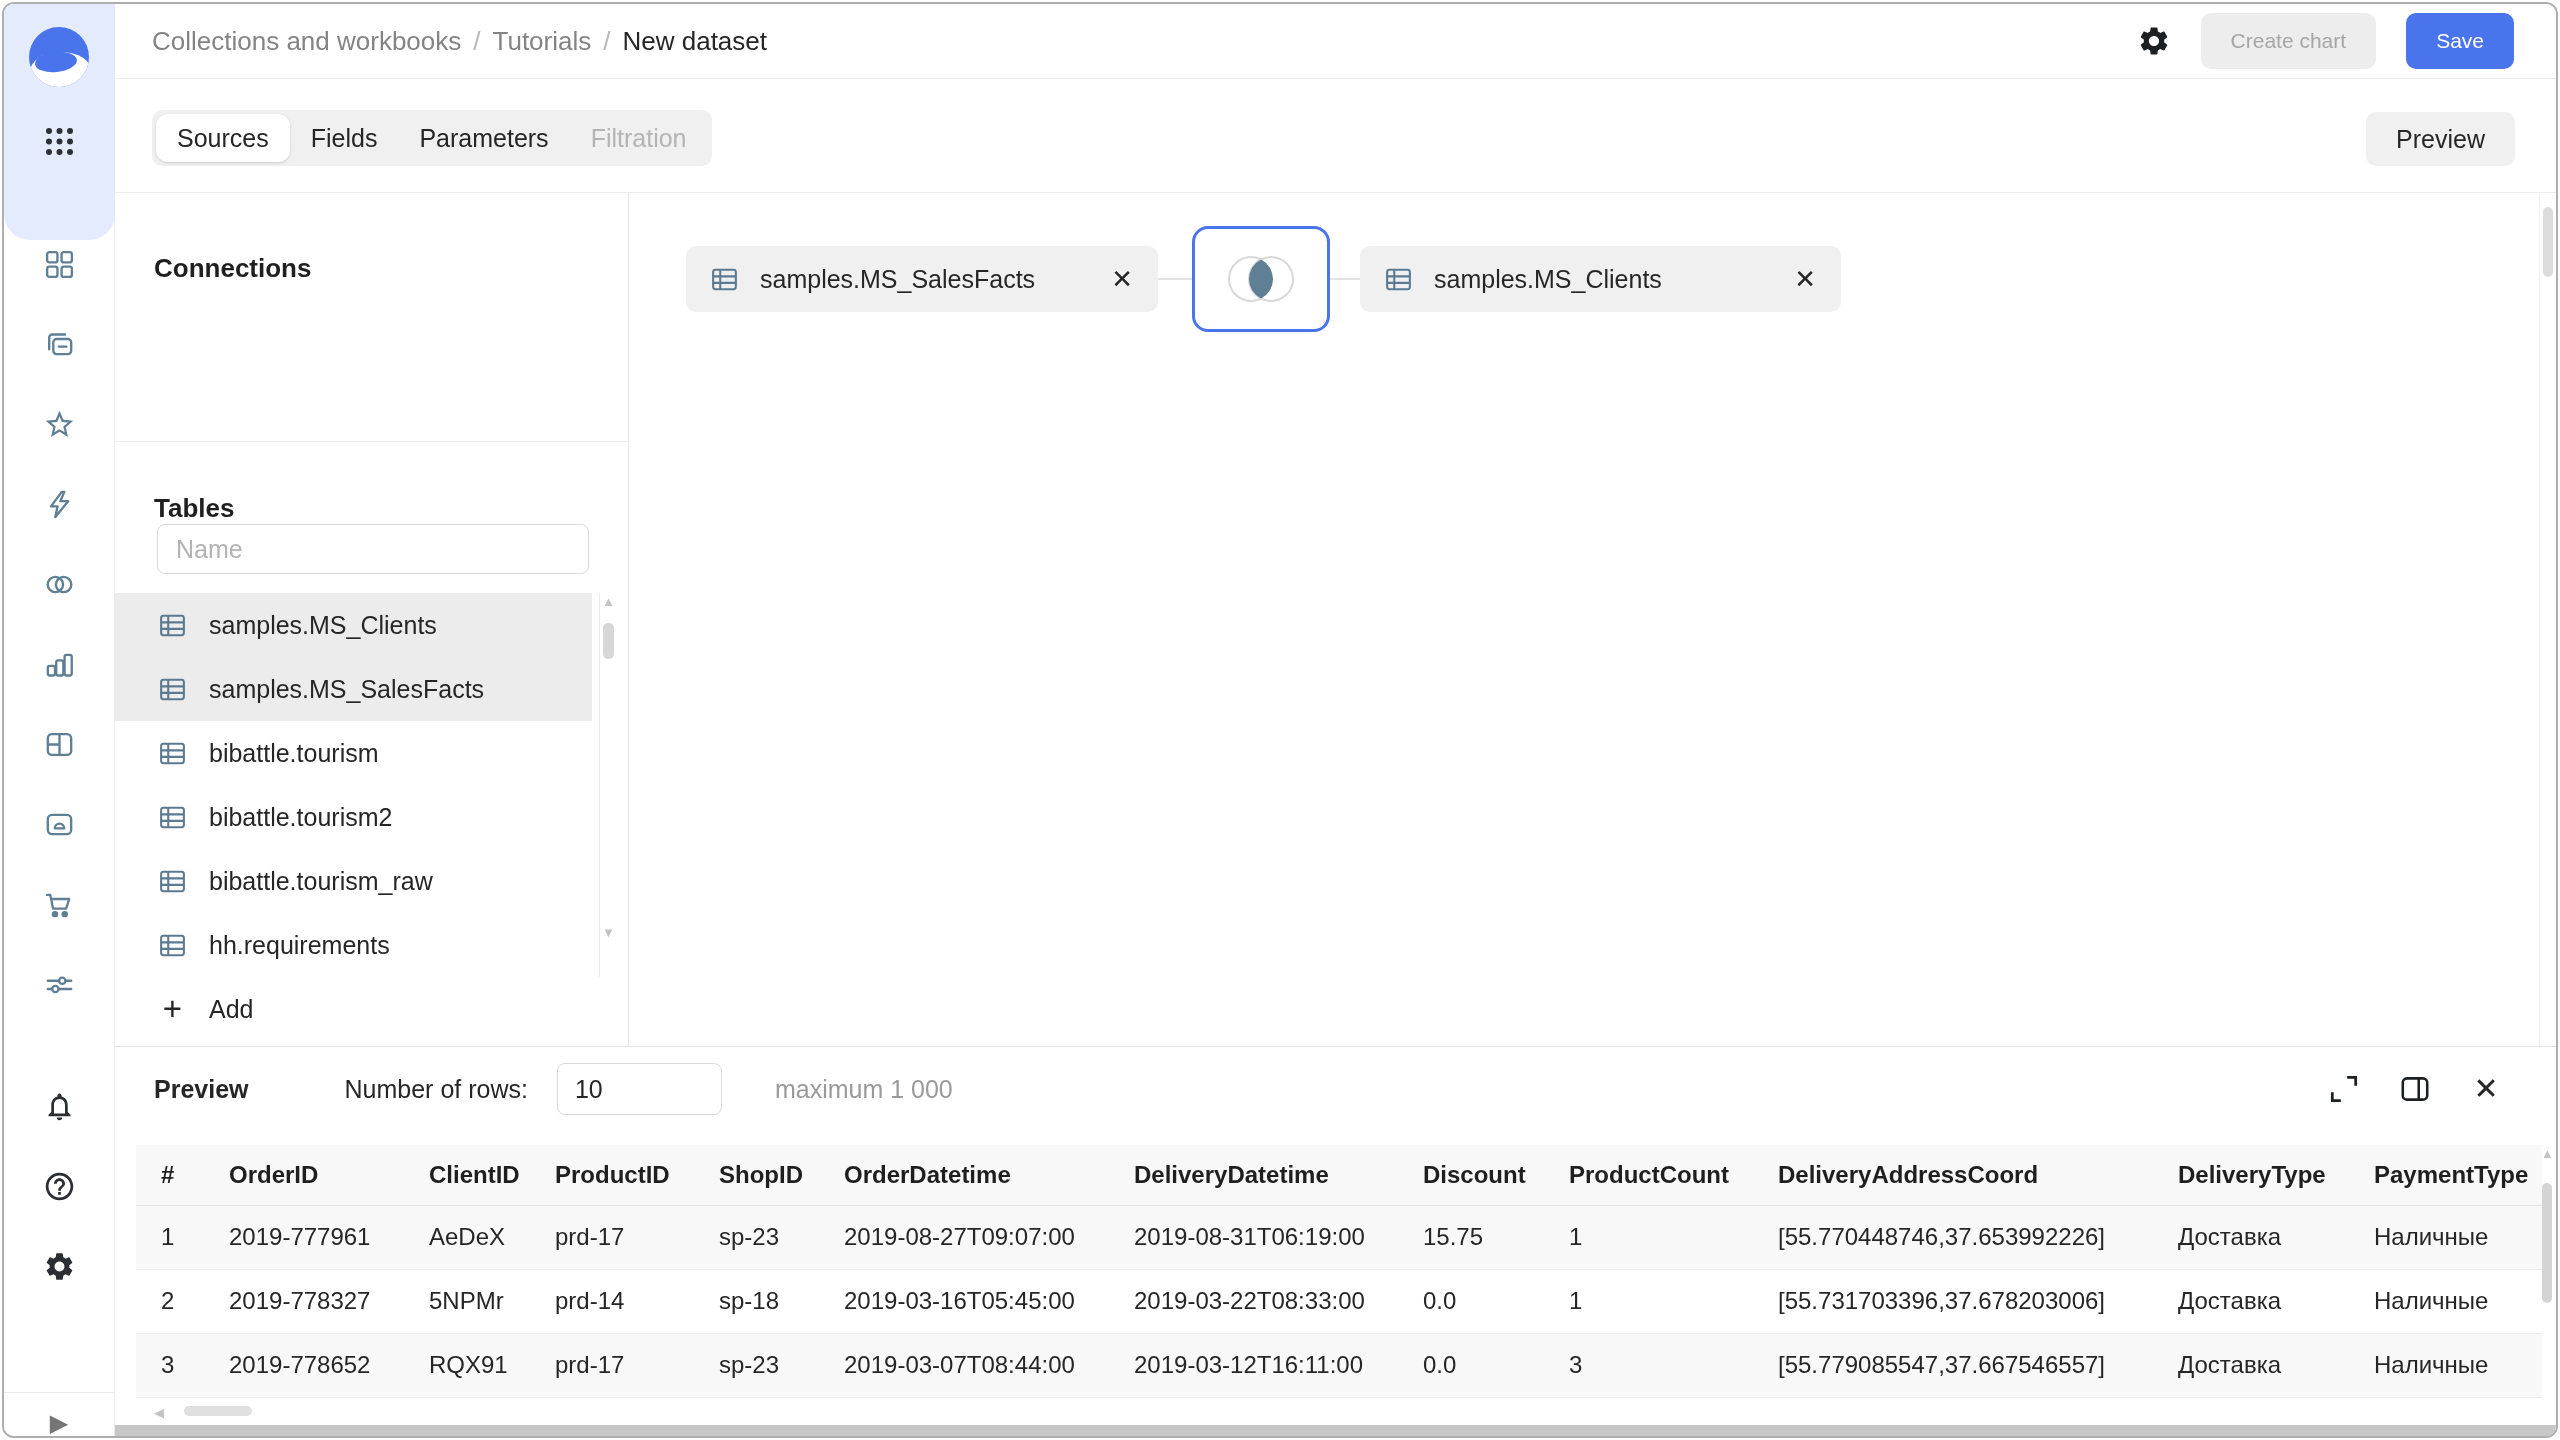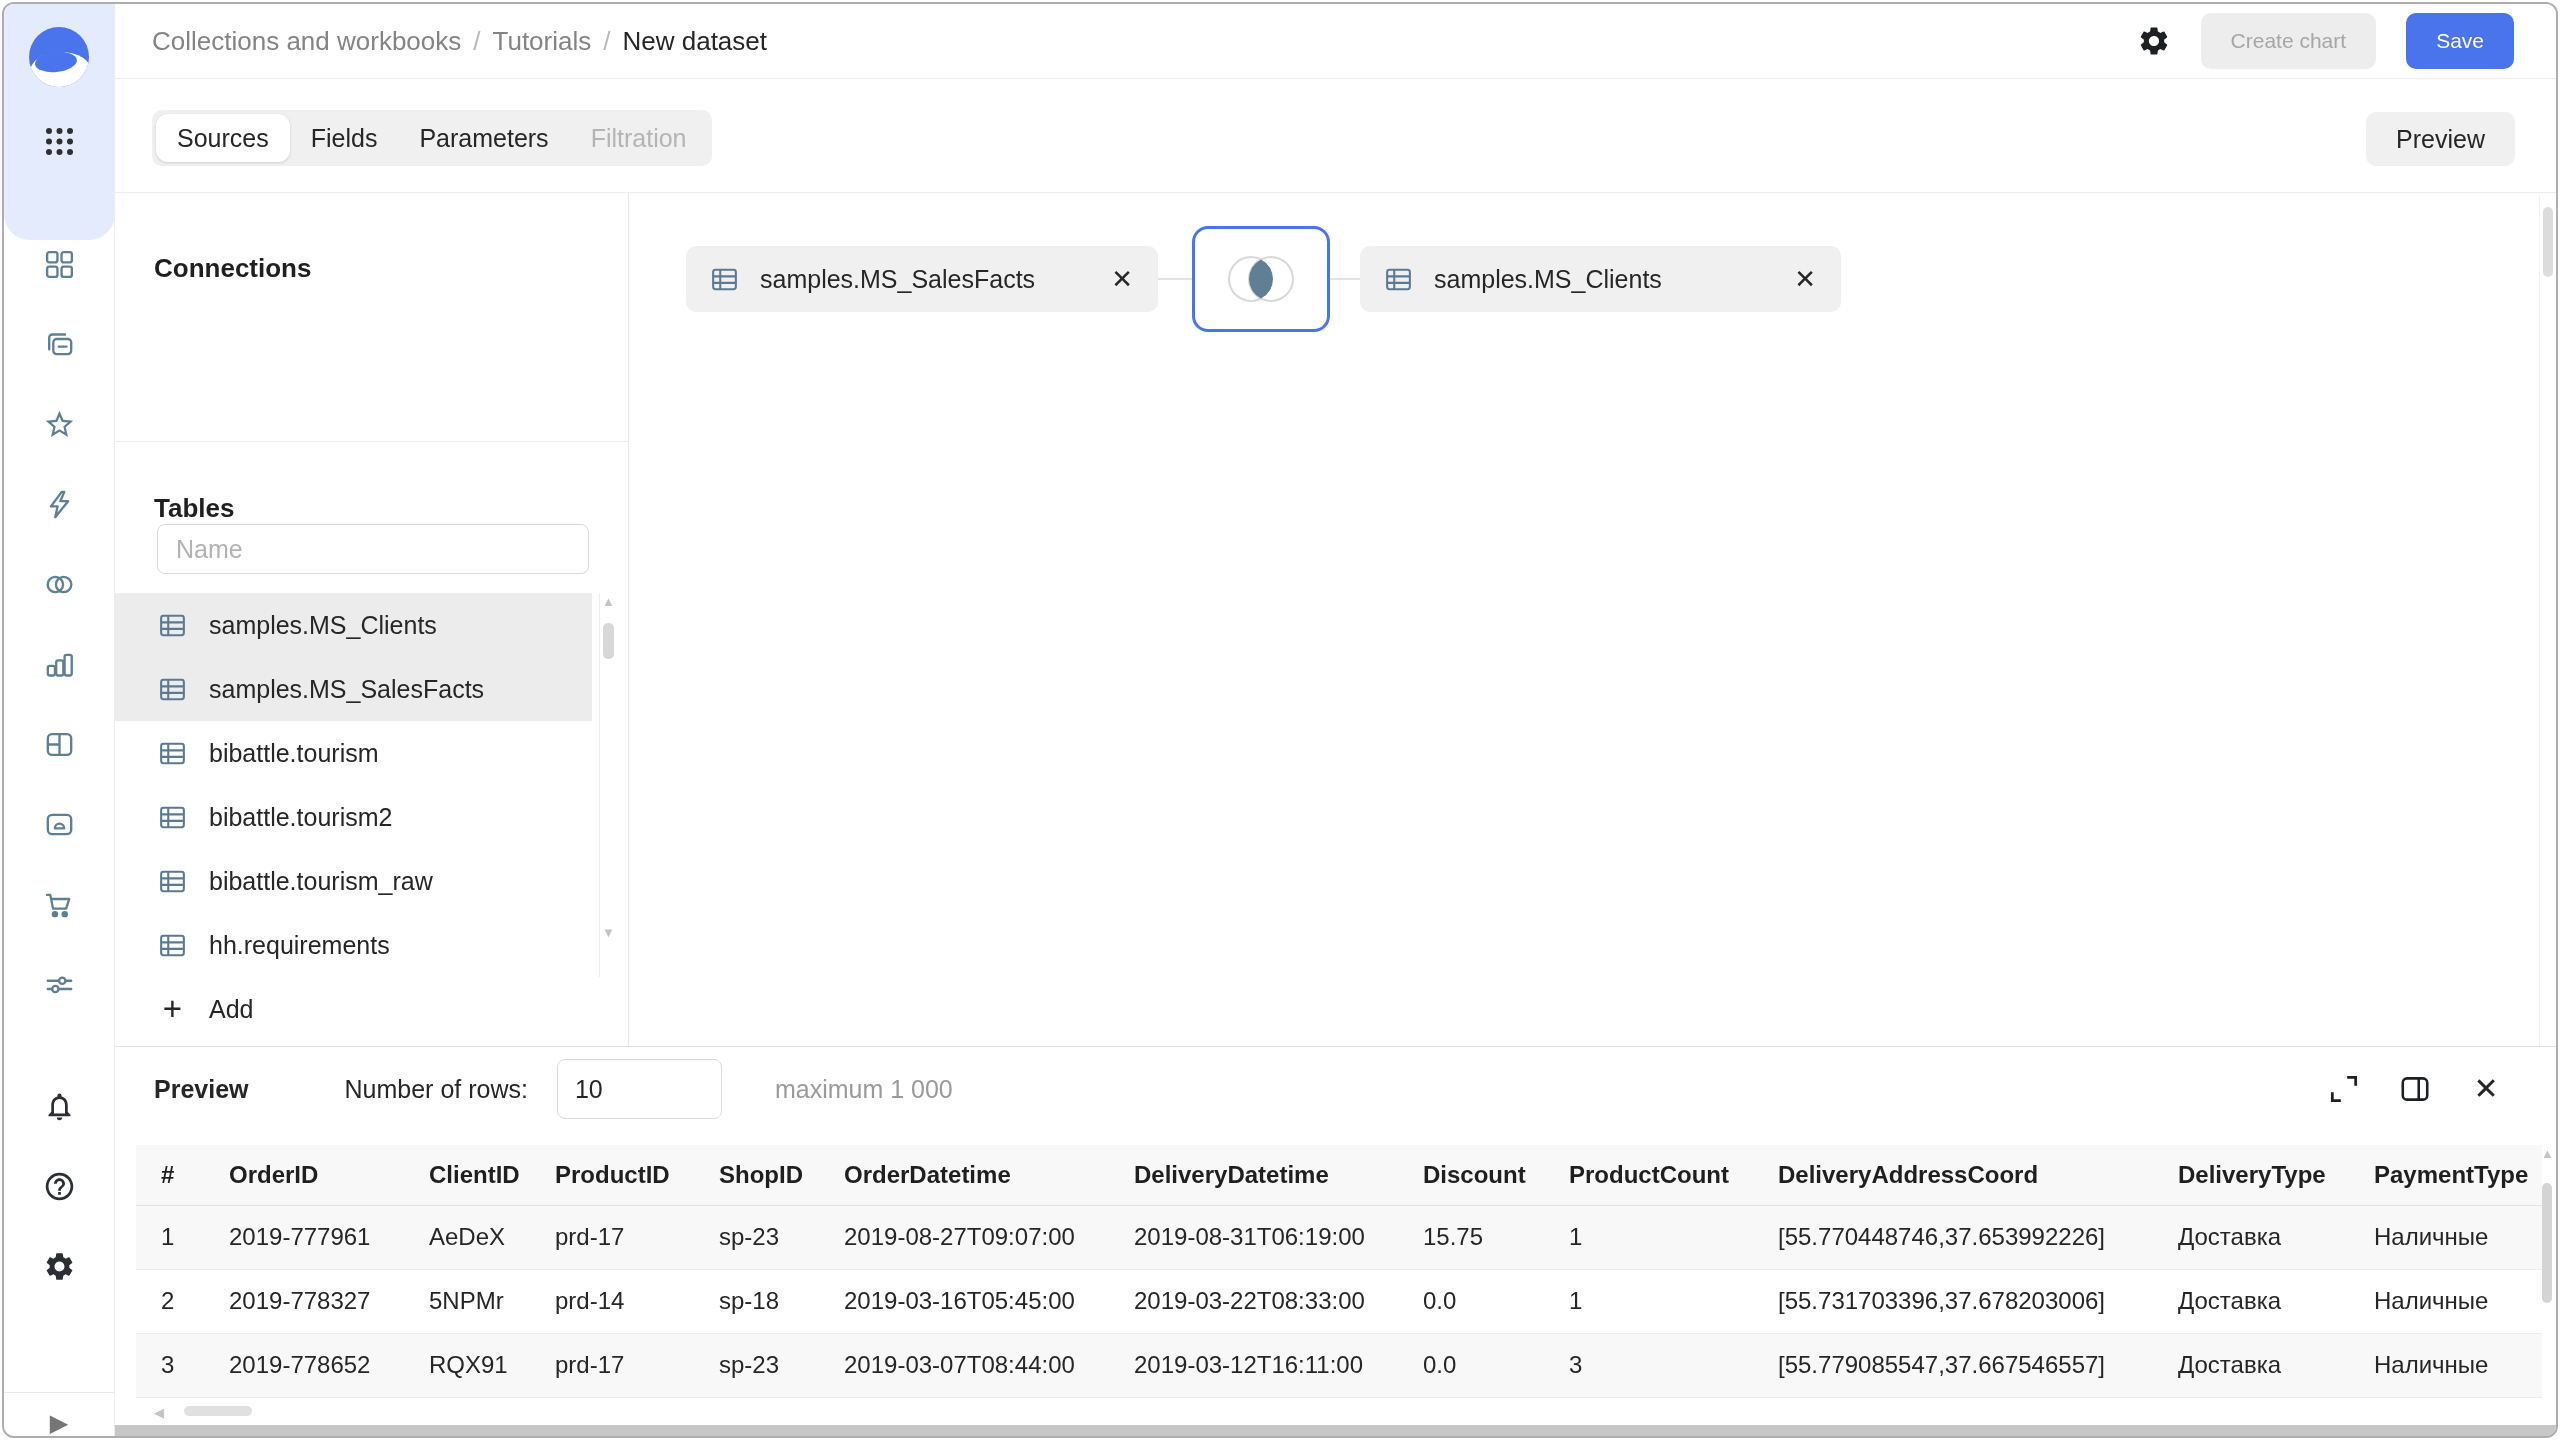--- a/index.html
+++ b/index.html
@@ -76,21 +76,21 @@
   .link-2 { left:700px; width:30px; }
   .join-node { position:absolute; left:562px; top:33px; width:138px; height:106px; background:#fff; border:3px solid #4a74ec; border-radius:16px; display:flex; align-items:center; justify-content:center; cursor:pointer; }
   .canvas-scroll { position:absolute; right:1px; top:2px; width:16px; height:851px; border-left:1px solid #f1f1f1; }
   .canvas-thumb { position:absolute; left:3px; top:12px; width:10px; height:70px; background:#dcdcdc; border-radius:5px; cursor:pointer; }
 
   
   .preview-panel { position:absolute; left:111px; right:0; top:1042px; height:383px; background:#fff; border-top:1px solid #e0e0e0; }
   .pv-head { position:absolute; left:0; right:0; top:0; height:84px; display:flex; align-items:center; }
   .pv-title { margin-left:39px; font-size:25px; font-weight:600; }
   .pv-rows-label { margin-left:96px; font-size:25px; color:#262626;text-align:right; }
-  .pv-rows-input { margin-left:29px; width:165px; height:60px; border:1px solid #d9d9d9; border-radius:8px; font-size:25px; font-family:inherit; padding:0 17px; color:#262626; outline:none; }
+  .pv-rows-input { margin-left:29px; width:165px; height:52px; border:1px solid #d9d9d9; border-radius:8px; font-size:25px; font-family:inherit; padding:0 17px; color:#262626; outline:none; }
   .pv-max { margin-left:53px; font-size:25px; color:#9a9a9a; }
   .pv-icons { margin-left:auto; display:flex; align-items:center; gap:35px; padding-right:52px; }
   .pv-icons .icon-btn { width:36px; height:36px; }
   .pv-close-x { font-size:30px; color:#262626; line-height:30px; }
 
   table.pv-table { position:absolute; left:21px; top:98px; width:2406px; border-collapse:collapse; table-layout:fixed; }
   .pv-table th { height:60px; text-align:left; font-size:24px; font-weight:600; color:#1f1f1f; padding:0 8px 0 25px; background:#f8f8f9; border-bottom:1px solid #e4e4e4; overflow:hidden; white-space:nowrap; }
   .pv-table td { height:64px; font-size:24px; color:#262626; padding:0 8px 0 25px; border-bottom:1px solid #ededed; overflow:hidden; white-space:nowrap; }
   .pv-table tbody tr:nth-child(odd) { background:#f8f8f9; }
   .pv-vscroll { position:absolute; right:1px; top:100px; width:16px; height:294px; }

